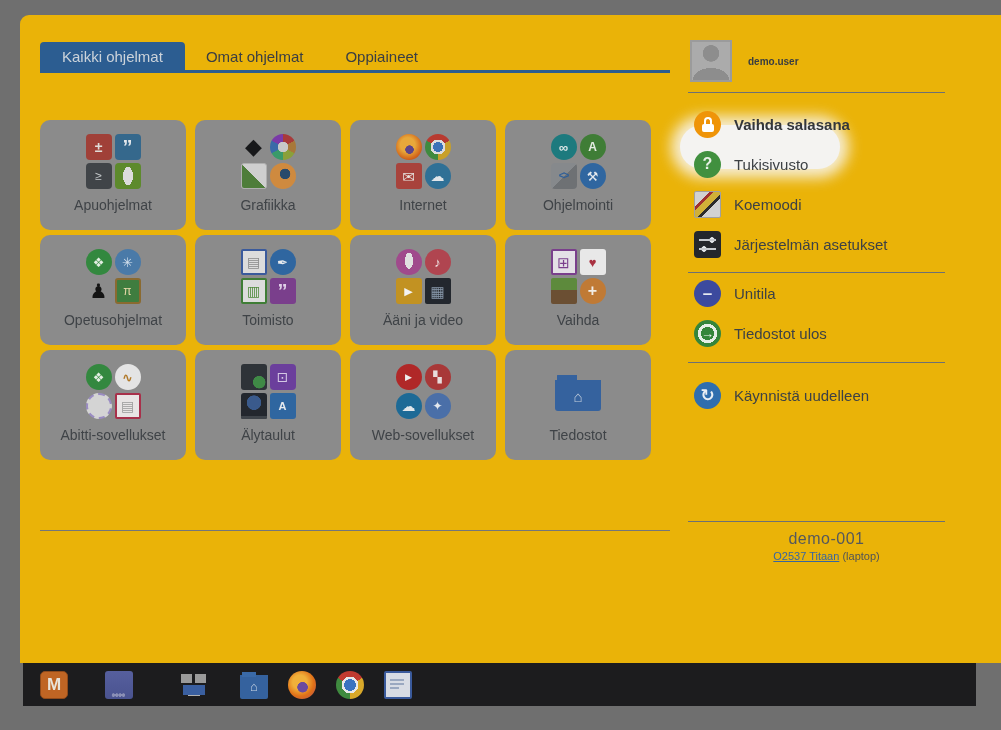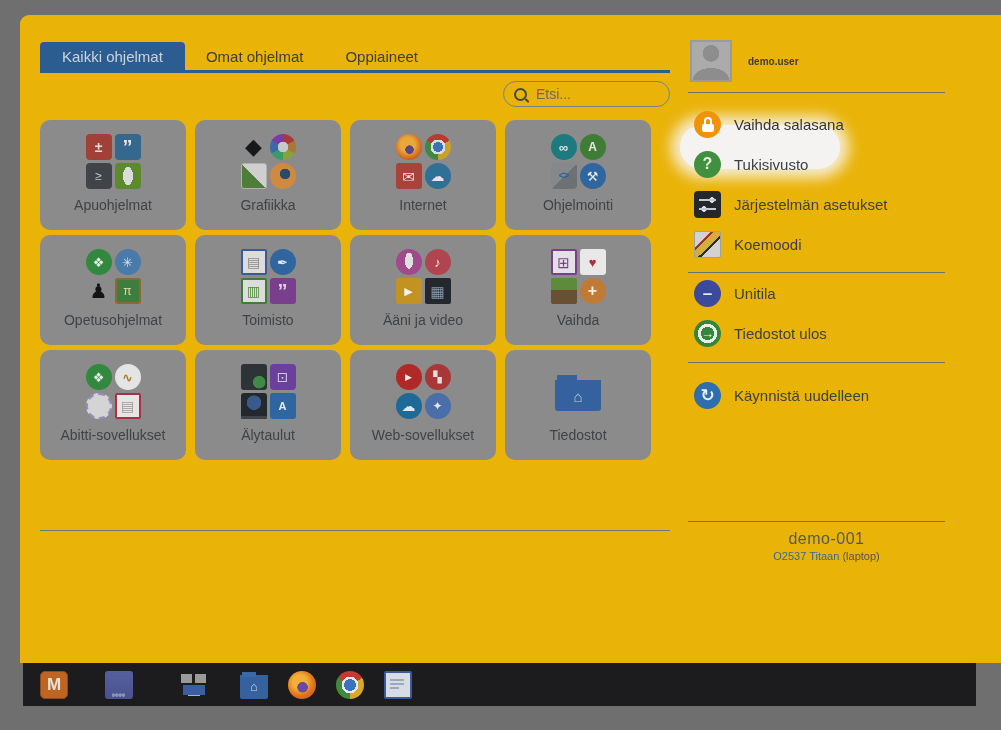--- a/index.html
+++ b/index.html
@@ -38,21 +38,21 @@
   .userrow{display:flex;align-items:center;margin:23px 0 0 2px;height:46px;}
   .avatar{width:42px;height:42px;flex:none;border:2px solid #9b9b9b;box-sizing:border-box;
     background:radial-gradient(circle at 50% 30%,#8d8d8d 0 8px,transparent 8.5px),
                radial-gradient(18px 12px at 50% 100%,#8d8d8d 0 100%,transparent 100%),#ababab;}
   .uname{font-size:10px;font-weight:bold;color:#393d41;margin-left:16px;}
   .sdiv{border-top:1px solid #6d7073;margin-right:20px;}
   .d1{margin-top:8px;}
   .srow{display:flex;align-items:center;height:40px;margin-left:6px;position:relative;z-index:2;}
   .si{width:27px;height:27px;display:flex;align-items:center;justify-content:center;flex:none;box-sizing:border-box;line-height:1;}
   .slabel{font-size:15px;color:#3d4145;margin-left:13px;}
-  .srow.hl .slabel{color:#33363a;}
+  .srow.hl .slabel{color:#33363a;font-weight:bold;}
   .hl-pill{position:absolute;left:-8px;top:87px;width:160px;height:44px;background:#f4f3f1;border-radius:22px;z-index:1;
     box-shadow:0 0 14px 9px rgba(248,247,244,0.85);}
   .sb-body{position:relative;}
 
   
   .lockg{position:relative;width:12px;height:15px;}
   .lockg .shk{position:absolute;left:2px;top:0;width:8px;height:9px;border:2px solid #fff;border-bottom:none;border-radius:5px 5px 0 0;box-sizing:border-box;}
   .lockg .bdy{position:absolute;left:0;bottom:0;width:12px;height:8px;background:#fff;border-radius:2px;}
   .lockg.sm{transform:scale(0.72);}
   .lockg.sm .shk{border-color:#dde4ec;}
@@ -60,43 +60,39 @@
 
   
   .powg{position:relative;width:15px;height:15px;}
   .powg .ring{position:absolute;inset:1px;border:2px solid #ddd2d2;border-radius:50%;box-sizing:border-box;
     clip-path:polygon(0 22%,100% 22%,100% 100%,0 100%);}
   .powg .stem{position:absolute;left:6.5px;top:-1px;width:2px;height:8px;background:#ddd2d2;border-radius:1px;}
 
   
   .hostname{font-size:16px;color:#55585c;text-align:center;margin-top:8px;letter-spacing:0.5px;}
   .devline{font-size:11px;color:#515457;text-align:center;margin-top:2px;}
-  .devlink{color:#39669f;cursor:pointer;}
+  .devlink{color:#39669f;text-decoration:underline;cursor:pointer;}
 
   
   .taskbar{position:absolute;left:23px;top:663px;width:953px;height:43px;background:#1c1c1e;display:flex;align-items:center;padding-left:17px;box-sizing:border-box;gap:20px;}
   .tb{width:28px;height:28px;display:flex;align-items:center;justify-content:center;flex:none;font-size:14px;line-height:1;box-sizing:border-box;cursor:pointer;}
 </style>
 </head>
 <body>
 
 <div class="stage">
   <div class="panel">
 
     <div class="tabs">
       <div class="tab active">Kaikki ohjelmat</div>
       <div class="tab">Omat ohjelmat</div>
       <div class="tab">Oppiaineet</div>
     </div>
     <div class="tabline"></div>
 
-    <div class="search">
-      <span class="mag"></span>
-      <input type="text" placeholder="Etsi..." style="">
-    </div>
 
     <div class="grid">
 
       <div class="tile">
         <div class="ticons">
           <span class="ai" style="background:#a04038;color:#e0dcd8;border-radius:4px;font-weight:bold;font-size:14px">±</span>
           <span class="ai" style="background:#35688c;color:#e4e8ec;border-radius:4px;font-size:20px;font-weight:bold">”</span>
           <span class="ai" style="background:#404448;color:#c6cacc;border-radius:4px;font-size:12px">≥</span>
           <span class="ai" style="background:radial-gradient(5px 9px at 50% 50%,#dcdcdc 0 100%,transparent 100%),#5d8a2c;border-radius:4px"></span>
         </div>
@@ -231,26 +227,26 @@
                 <span class="bdy"></span>
               </span>
             </span>
           <span class="slabel">Vaihda salasana</span>
         </div>
         <div class="srow">
           <span class="si" style="background:#41903f;color:#e8f0e6;border-radius:50%;font-weight:bold;font-size:16px">?</span>
           <span class="slabel">Tukisivusto</span>
         </div>
         <div class="srow">
+          <span class="si" style="background:linear-gradient(135deg,transparent 0 30%,#a03030 30% 37%,#d0b038 37% 56%,#2c2c2c 56% 63%,transparent 63%),#d2d2d2;border:1px solid #a0a0a0;border-radius:2px"></span>
+          <span class="slabel">Koemoodi</span>
+        </div>
+        <div class="srow">
           <span class="si" style="background:linear-gradient(#c6cacf,#c6cacf) 5px 8px/17px 2px no-repeat,linear-gradient(#c6cacf,#c6cacf) 5px 17px/17px 2px no-repeat,radial-gradient(circle at 18px 9px,#e4e8ec 0 2.5px,transparent 3px),radial-gradient(circle at 10px 18px,#e4e8ec 0 2.5px,transparent 3px),#24272c;border-radius:4px"></span>
           <span class="slabel">Järjestelmän asetukset</span>
-        </div>
-        <div class="srow">
-          <span class="si" style="background:linear-gradient(135deg,transparent 0 30%,#a03030 30% 37%,#d0b038 37% 56%,#2c2c2c 56% 63%,transparent 63%),#d2d2d2;border:1px solid #a0a0a0;border-radius:2px"></span>
-          <span class="slabel">Koemoodi</span>
         </div>
 
         <div class="sdiv" style="margin-top:8px;"></div>
 
         <div class="srow">
           <span class="si" style="background:#3c4a9e;color:#e8eaf2;border-radius:50%;font-weight:bold;font-size:17px">–</span>
           <span class="slabel">Unitila</span>
         </div>
         <div class="srow">
           <span class="si" style="border-radius:50%;background:radial-gradient(circle,#35853a 0 6.5px,#e6eee6 6.5px 9.5px,#35853a 9.5px 100%);color:#f0f4f0;font-weight:bold;font-size:13px">→</span>

